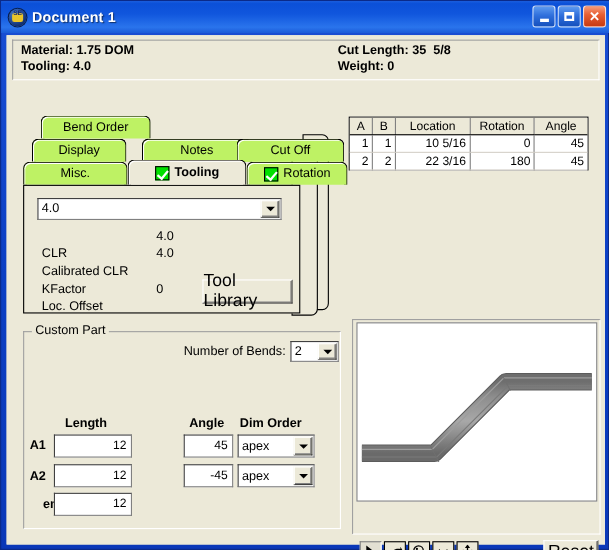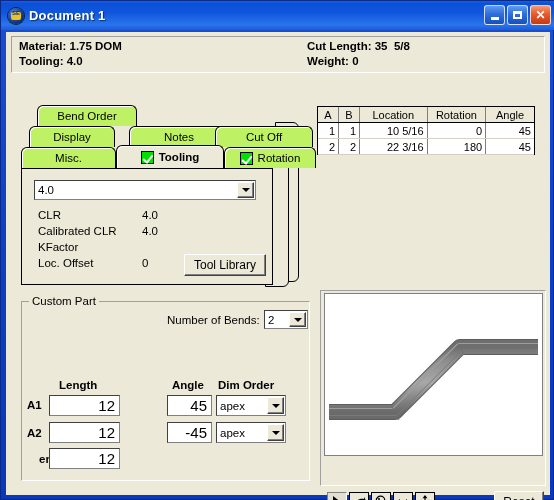--- a/index.html
+++ b/index.html
@@ -161,33 +161,33 @@
     border:1px solid #fff;border-right-color:#404040;border-bottom-color:#404040;
     box-sizing:border-box;position:relative;flex:none;
     box-shadow:inset -1px -1px 0 #808080;
   }
   .combo .carrow:after{
     content:"";position:absolute;left:50%;top:50%;margin-left:-4px;margin-top:-2px;
     border-left:4px solid transparent;border-right:4px solid transparent;border-top:4px solid #000;
   }
   #tool-combo{left:12px;top:11px;width:222px;height:20px;}
 
-  .proplabel{position:absolute;font-size:11.5px;color:#000;}
+  .proplabel{position:absolute;font-size:11.5px;color:#000;margin-top:16px;}
   .propval{position:absolute;font-size:11.5px;color:#000;}
   #p-clr-l{left:16px;top:40px;} #p-clr-v{left:120px;top:40px;}
   #p-ccl-l{left:16px;top:56px;} #p-ccl-v{left:120px;top:56px;}
   #p-kf-l{left:16px;top:72px;}  #p-kf-v{left:120px;top:72px;}
   #p-lo-l{left:16px;top:88px;}  #p-lo-v{left:120px;top:88px;}
 
   .btn{
     background:#ece9d8;border:1px solid #fff;
     border-right-color:#404040;border-bottom-color:#404040;
     box-shadow:inset -1px -1px 0 #808080;
     box-sizing:border-box;
-    font-size:12px;color:#000;
+    font-size:16px;color:#000;
     display:flex;align-items:center;justify-content:center;
   }
   #toollib-btn{position:absolute;left:162px;top:85px;width:82px;height:22px;}
 
   
   #custompart{
     position:absolute;left:14px;top:268px;width:289px;height:180px;
     border:1px solid #a0a0a0;
     border-right-color:#fff;border-bottom-color:#fff;
     box-sizing:border-box;
@@ -206,21 +206,21 @@
 
   .rowlabel{position:absolute;font-weight:bold;font-size:11.5px;color:#000;}
   #rl-a1{left:20px;top:366px;}
   #rl-a2{left:20px;top:394px;}
   #rl-end{left:32px;top:420px;}
 
   .tbox{
     position:absolute;background:#fff;
     border:1px solid #808080;border-top-color:#404040;border-left-color:#404040;
     box-sizing:border-box;
-    font-size:15px;color:#000;
+    font-size:11px;color:#000;
     text-align:right;padding-right:4px;line-height:19px;
   }
   #len1{left:42px;top:362px;width:71px;height:21px;}
   #len2{left:42px;top:389px;width:71px;height:21px;}
   #len3{left:42px;top:415px;width:71px;height:21px;}
   #ang1{left:160px;top:362px;width:45px;height:21px;}
   #ang2{left:160px;top:389px;width:45px;height:21px;}
   #dim1{left:209px;top:362px;width:70px;height:21px;}
   #dim2{left:209px;top:389px;width:70px;height:21px;}
 

